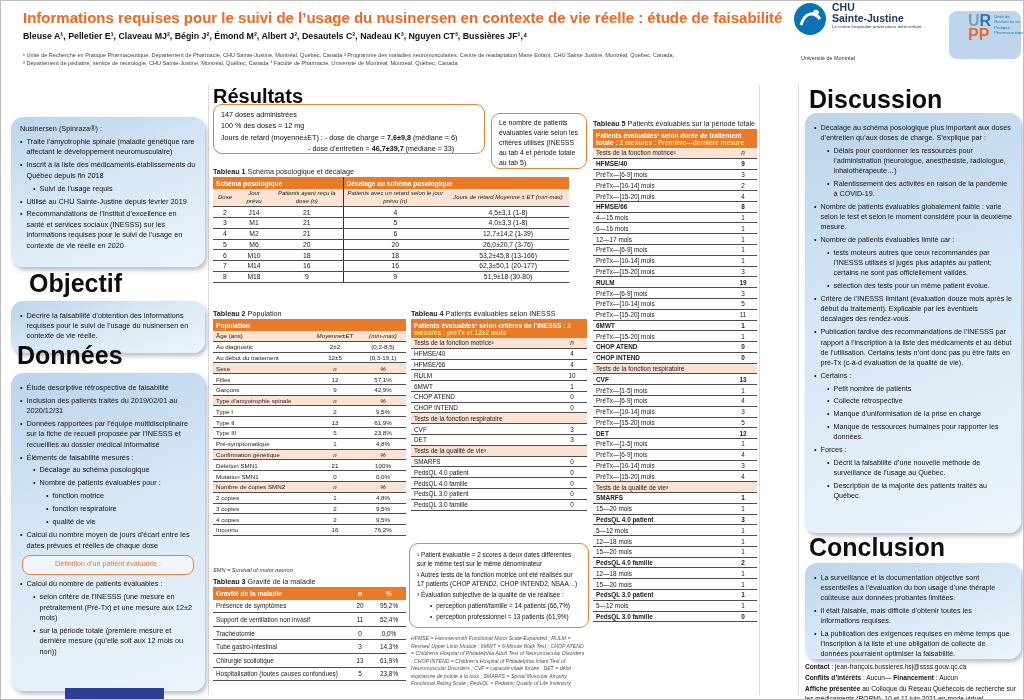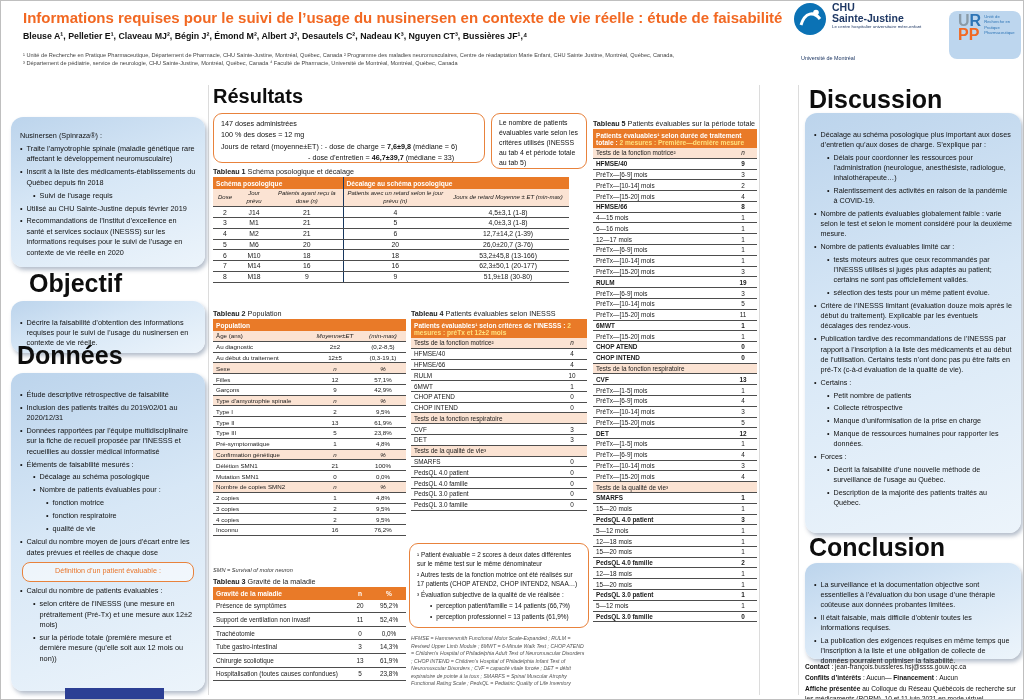--- a/index.html
+++ b/index.html
@@ -9,21 +9,21 @@
   
   .title{color:#F26822;font-weight:bold;font-size:15px;}
   .authors{font-weight:bold;font-size:8.8px;color:#111;}
   .affil{font-size:5.6px;color:#444;line-height:1.5;}
   
   .sect-h{font-size:25px;font-weight:600;color:#0d0d0d;}
   .sect-h.mid{font-size:20px;}
   
   .bluebox{background:linear-gradient(160deg,#bcd4ec 0%,#d7e7f6 45%,#ecf4fb 100%);
     border-radius:12px;box-shadow:2px 3px 4px rgba(90,110,140,.45);
-    padding:14px 9px;font-size:7.3px;line-height:1.42;box-sizing:border-box;}
+    padding:7px 9px;font-size:7.3px;line-height:1.42;box-sizing:border-box;}
   .orangebox{border:1.3px solid #E8823C;border-radius:9px;background:#fff;
     padding:4px 7px;font-size:7.2px;line-height:1.45;box-sizing:border-box;}
   .defbox{border:1.1px solid #E8823C;border-radius:8px;background:rgba(255,255,255,.55);
     padding:3px 6px;margin:4px 2px;text-align:center;}
   .deftitle{color:#E8762C;font-size:7.2px;margin-bottom:2px;}
   
   .li{display:flex;margin:2.6px 0;}
   .li .bu{margin-right:4px;flex:0 0 auto;}
   .li.l1{padding-left:13px;}
   .li.l2{padding-left:26px;}
@@ -46,21 +46,21 @@
   #t1{font-size:6.8px;}
   #t3 td{padding:2.8px 3px;}
   .ttitle{font-size:7.2px;color:#222;}
   .smnnote{font-size:5.6px;font-style:italic;color:#333;}
   .abbrev{font-size:5.2px;font-style:italic;color:#555;line-height:1.45;}
   .footnote-list .li{margin:1.6px 0;}
   
   .chu-name{color:#1F3864;font-weight:bold;font-size:10.5px;line-height:1.05;}
   .chu-tag{color:#1F3864;font-size:4.4px;line-height:1.25;}
   .udem{color:#1F3864;font-size:5.4px;line-height:1.25;width:54px;}
-  .urpp{background:#BDD6EE;border-radius:8px;display:flex;padding:3px 9px;box-sizing:border-box;}
+  .urpp{background:#BDD6EE;border-radius:8px;display:flex;padding:3px 19px;box-sizing:border-box;}
   .urpp-letters{font-weight:bold;font-size:16px;line-height:.9;}
   .urpp-u{color:#8A9BA8;}
   .urpp-r{color:#2E75B6;}
   .urpp-pp{color:#F26822;}
   .urpp-text{color:#2E75B6;font-size:4.2px;line-height:1.3;margin-left:3px;}
   .vline{position:absolute;width:1px;background:#dcdcdc;top:84px;height:610px;}
   .footer-line{font-size:6.6px;line-height:1.5;}
   .bluestrip{background:#2C3F94;}
 </style>
 </head>
@@ -195,21 +195,21 @@
           <span>selon critère de l’INESSS (une mesure en prétraitement (Pré-Tx) et une mesure aux 12±2 mois)</span>
         </div>
         <div class="li l1">
           <span class="bu">•</span>
           <span>sur la période totale (première mesure et dernière mesure (qu’elle soit aux 12 mois ou non))</span>
         </div>
       </div>
   </div>
 
   <div class="abs sect-h mid" style="left:212px;top:84px;">Résultats</div>
-  <div class="abs orangebox" style="left:212px;top:112px;width:272px;height:50px;" id="summary-box">
+  <div class="abs orangebox" style="left:212px;top:103px;width:272px;height:50px;" id="summary-box">
       <div class="segline"><span>147 doses administrées</span></div>
       <div class="segline"><span>100 % des doses = 12 mg</span></div>
       <div class="segline"><span>Jours de retard (moyenne±ET) : - dose de charge = </span><span class="b">7,6±9,8</span><span> (médiane = 6)</span></div>
       <div class="segline indent"><span>- dose d’entretien = </span><span class="b">46,7±39,7</span><span> (médiane = 33)</span></div>
     </div>
   <div class="abs orangebox" style="left:490px;top:112px;width:96px;height:56px;font-size:6.9px;">Le nombre de patients évaluables varie selon les critères utilisés (INESSS au tab 4 et période totale au tab 5)</div>
 
   <div class="abs ttitle" style="left:212px;top:166px;">
     <span class="b">Tableau 1</span><span> Schéma posologique et décalage</span>
   </div>

